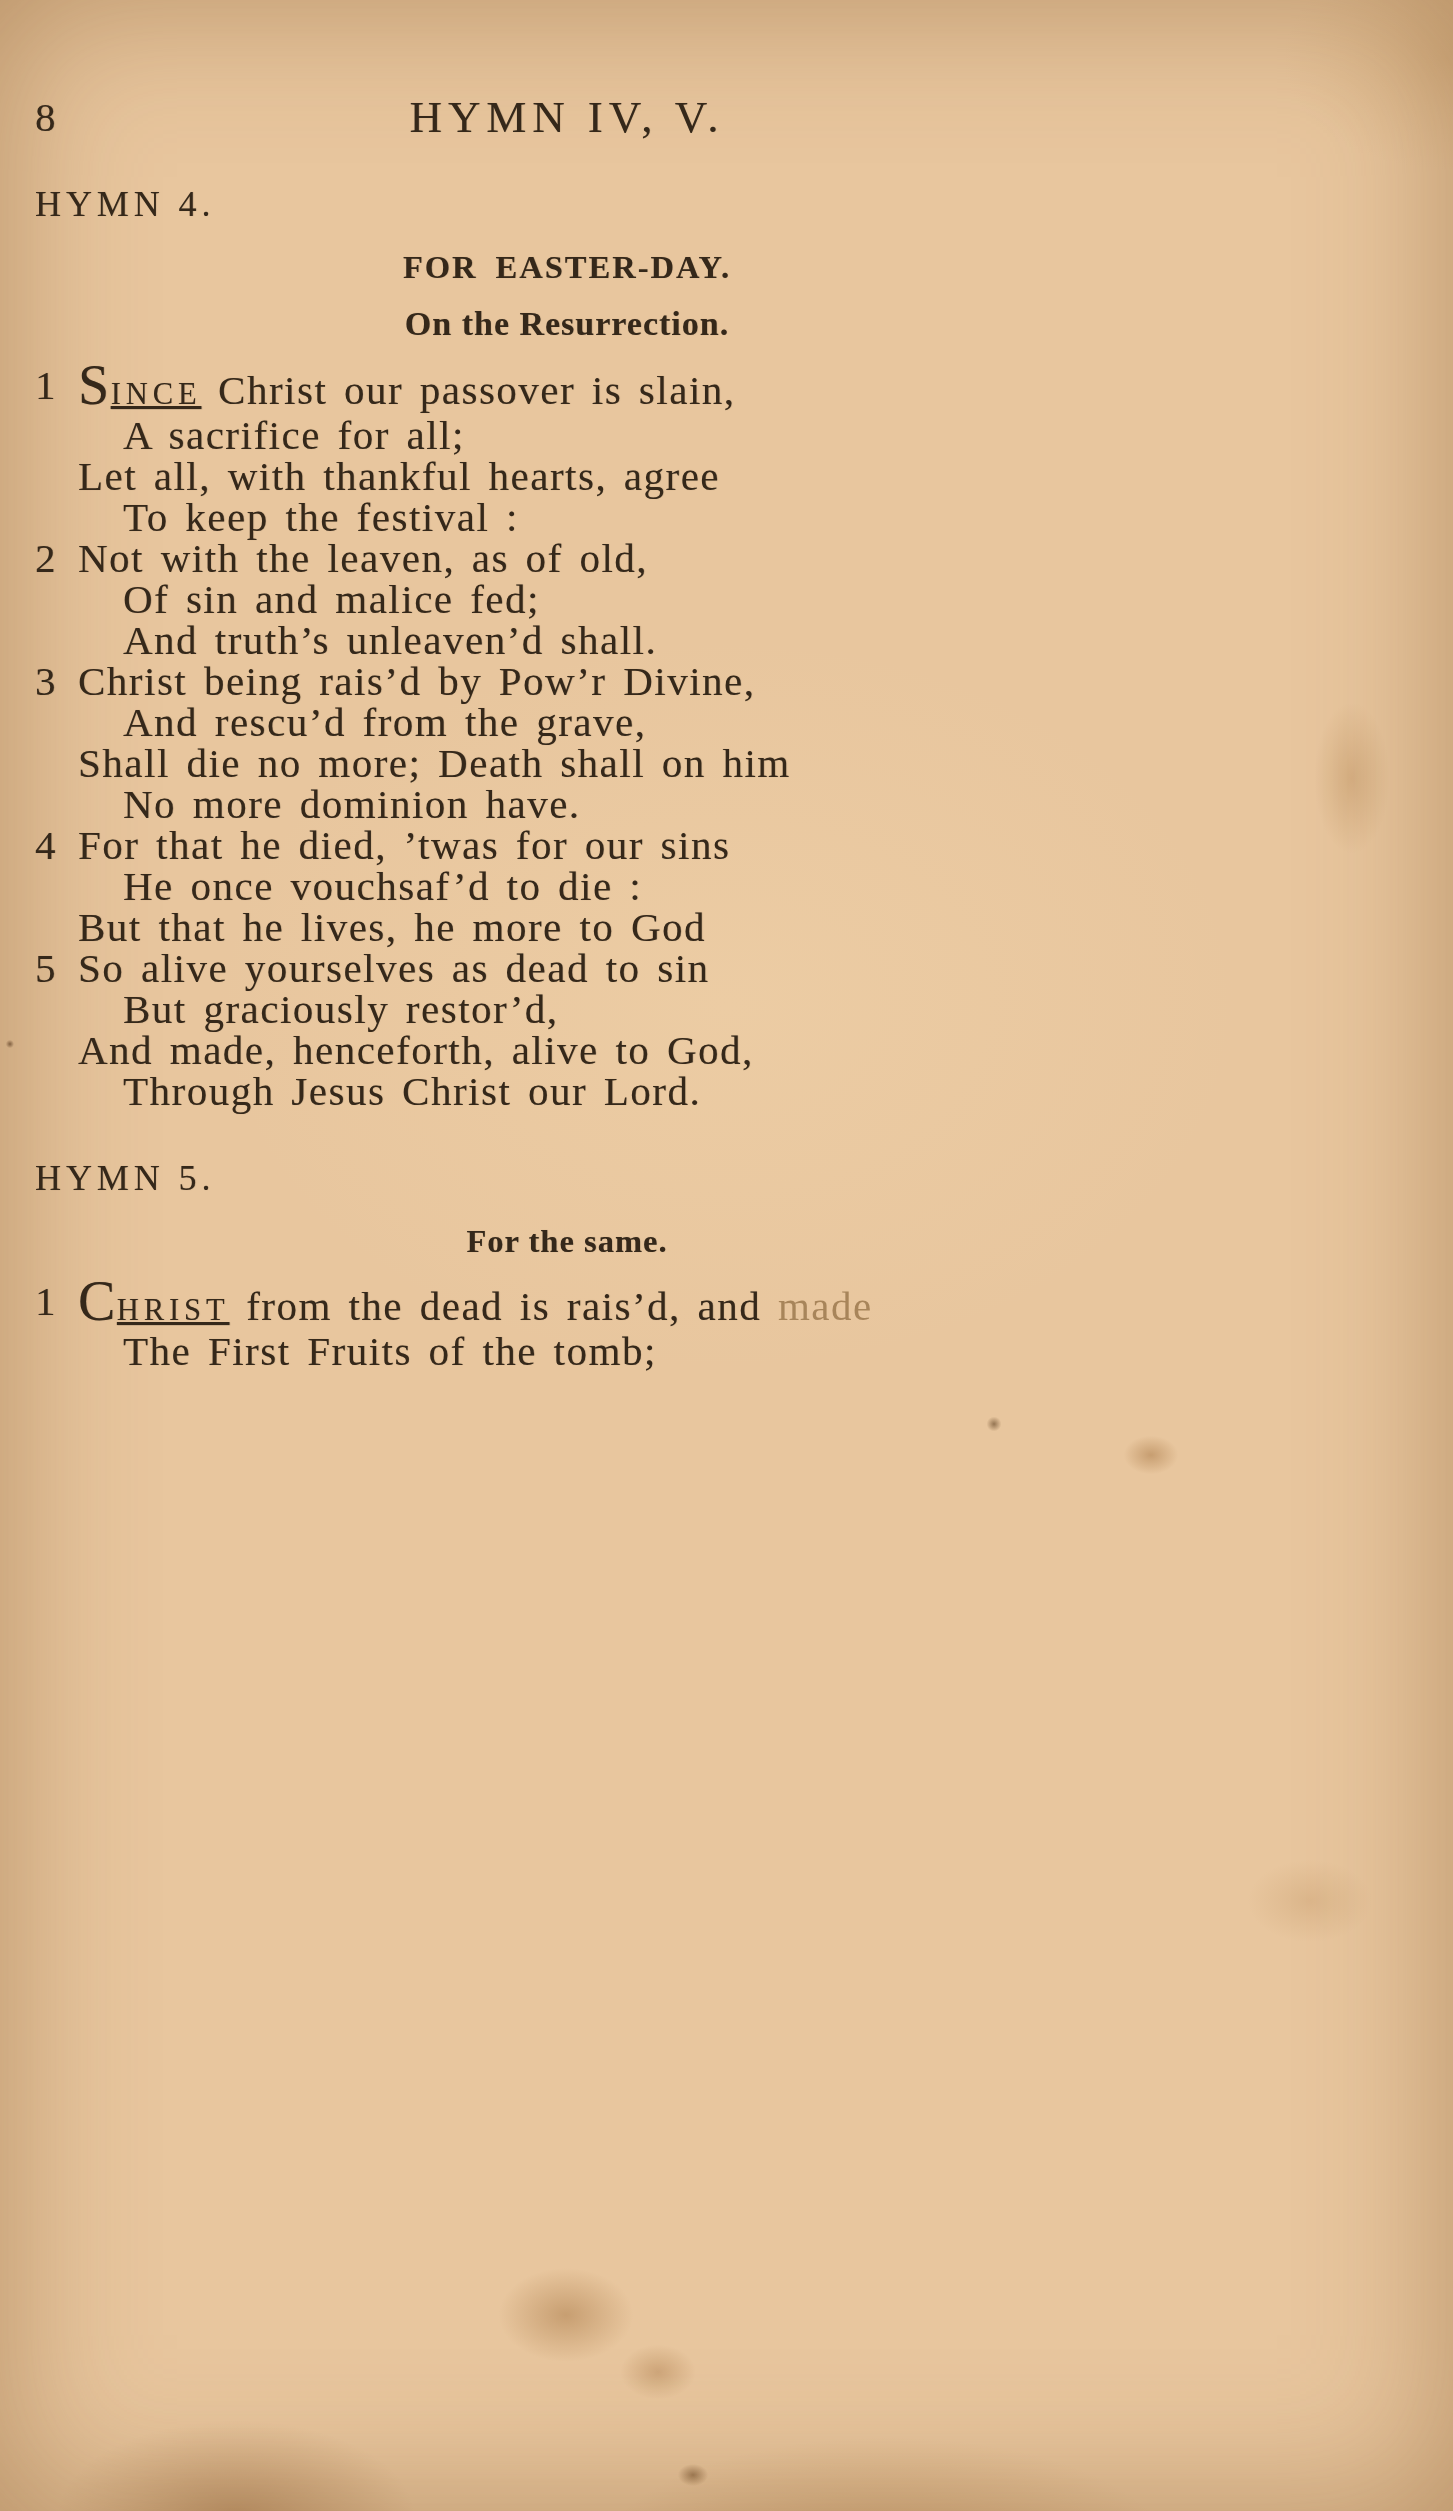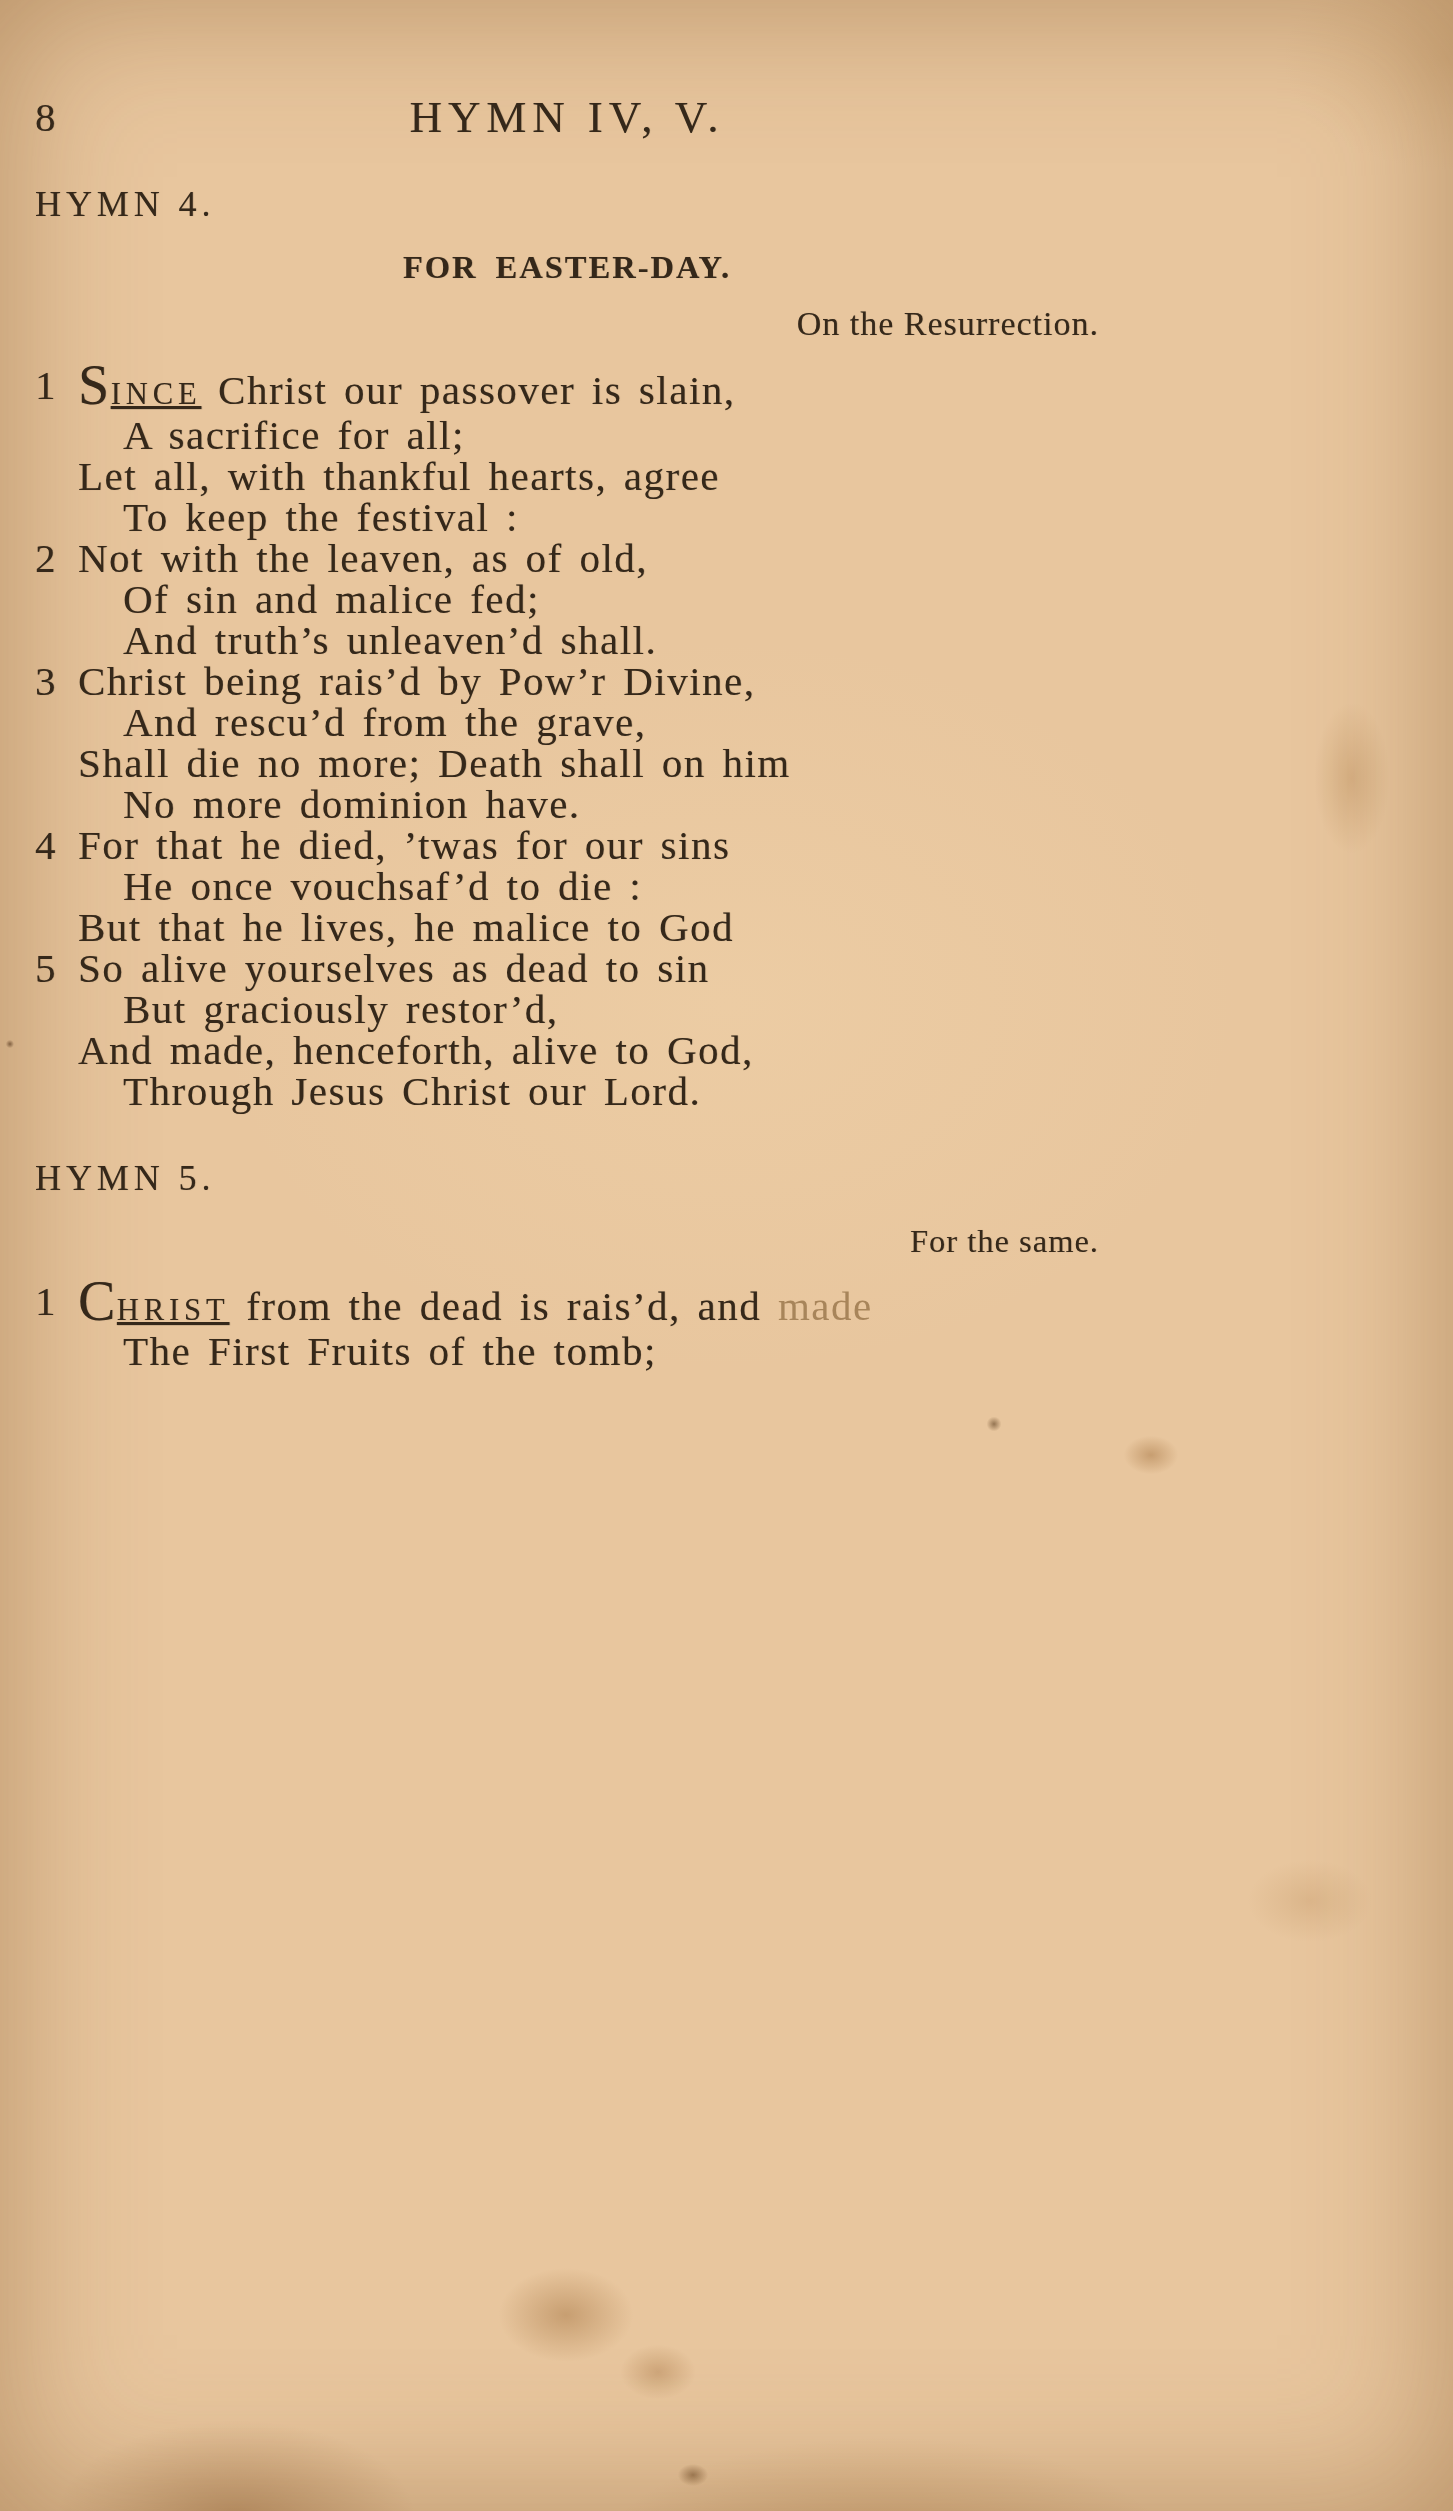--- a/index.html
+++ b/index.html
@@ -41,21 +41,21 @@
   .page-num { position: absolute; left: 0; top: 2px; font-size: 41px; }
   .running-header { display: block; text-align: center; font-size: 45px; letter-spacing: 5.9px; }
   .hymn-title {
     margin-top: 43px; text-align: left;
     font-size: 36px; font-weight: normal; letter-spacing: 4.9px;
   }
   .hymn-sub {
     margin-top: 23.6px; text-align: center;
     font-size: 32.5px; font-weight: bold; letter-spacing: 2px; word-spacing: 7.9px;
   }
-  .occasion { margin-top: 19.7px; text-align: right; font-size: 34px; letter-spacing: 1px; }
+  .occasion { margin-top: 19.7px; text-align: center; font-size: 34px; letter-spacing: 1px; font-weight: bold; }
   .verses { margin-top: 21.7px; }
   .verse { display: flex; }
   .vnum { flex: none; width: 43px; font-size: 41px; line-height: 41px; }
   .vlines { flex: 1; }
   .line {
     font-size: 41px; line-height: 41px;
     letter-spacing: 1.5px; word-spacing: 4.9px;
     white-space: nowrap;
   }
   .line.indent { padding-left: 45px; }
@@ -110,21 +110,21 @@
             <div class="line">Shall die no more; Death shall on him</div>
             <div class="line indent">No more dominion have.</div>
           </div>
         </div>
 
         <div class="verse">
           <span class="vnum">4</span>
           <div class="vlines">
             <div class="line">For that he died, ’twas for our sins</div>
             <div class="line indent">He once vouchsaf’d to die :</div>
-            <div class="line">But that he lives, he malice to God</div>
+            <div class="line">But that he lives, he more to God</div>
           </div>
         </div>
 
         <div class="verse">
           <span class="vnum">5</span>
           <div class="vlines">
             <div class="line">So alive yourselves as dead to sin</div>
             <div class="line indent">But graciously restor’d,</div>
             <div class="line">And made, henceforth, alive to God,</div>
             <div class="line indent">Through Jesus Christ our Lord.</div>

